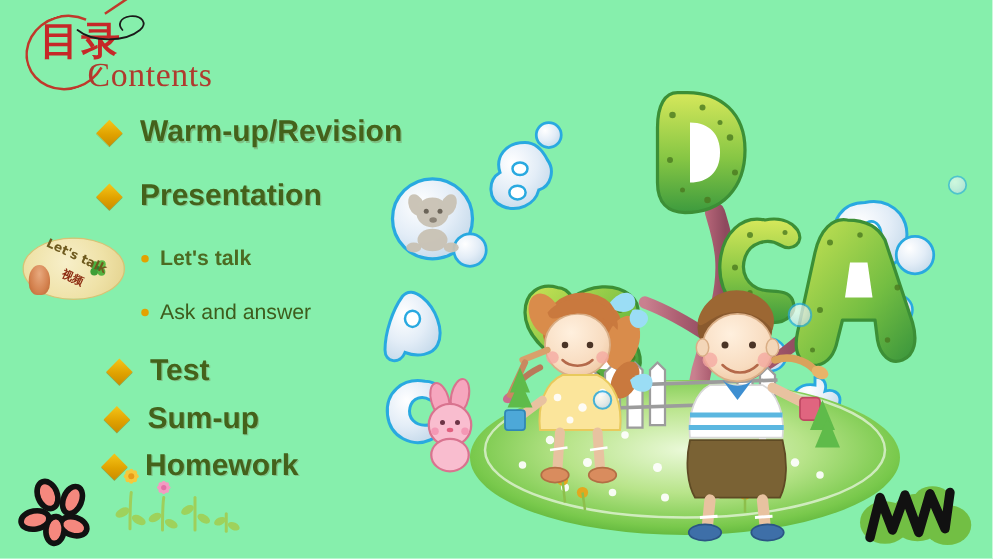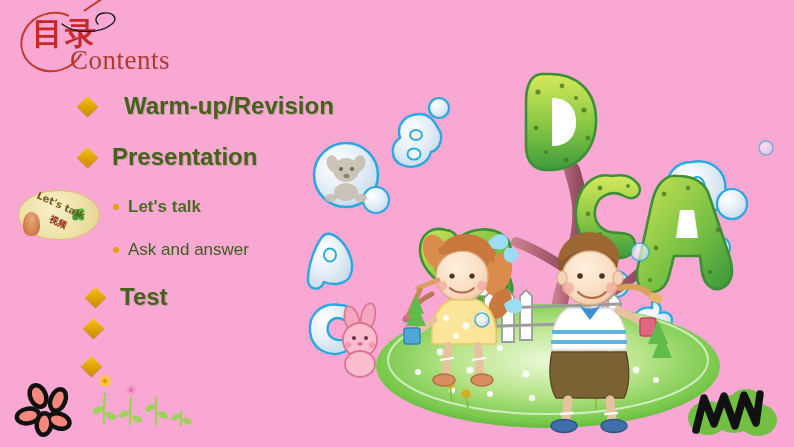--- a/index.html
+++ b/index.html
@@ -7,21 +7,21 @@
     padding: 0;
     background: #ffffff;
   }
   body {
     font-family: "Liberation Sans", sans-serif;
   }
   #slide {
     position: relative;
     width: 794px;
     height: 447px;
-    background: #f9a8d4;
+    background: #86efac;
     overflow: hidden;
   }
 
   
   #title-block {
     position: absolute;
     left: 12px;
     top: 4px;
     width: 190px;
     height: 70px;
@@ -225,21 +225,21 @@
 
   <div id="title-block">
     <div id="title-arc"></div>
     <div id="title-slash"></div>
     <div id="title-cn">目录</div>
     <div id="title-en">Contents</div>
   </div>
 
   <div id="menu">
 
-    <div class="menu-row" style="left:0px; top:7px;gap:12px;">
+    <div class="menu-row" style="left:0px; top:7px;">
       <span class="diamond"></span>
       <span class="menu-label">Warm-up/Revision</span>
     </div>
 
     <div class="menu-row" style="left:0px; top:58px;align-items:center;">
       <span class="diamond"></span>
       <span class="menu-label">Presentation</span>
     </div>
 
     <div class="sub-row" style="left:33px; top:112px;">
@@ -252,24 +252,26 @@
       <span class="sub-label plain">Ask and answer</span>
     </div>
 
     <div class="menu-row" style="left:8px; top:198px;">
       <span class="diamond"></span>
       <span class="menu-label">Test</span>
     </div>
 
     <div class="menu-row" style="left:6px; top:236px;">
       <span class="diamond"></span>
+      <span class="menu-label">Sum-up</span>
     </div>
 
     <div class="menu-row" style="left:4px; top:274px;">
       <span class="diamond"></span>
+      <span class="menu-label">Homework</span>
     </div>
   </div>
 
   <div id="badge">
     <div id="badge-ellipse"></div>
     <div id="badge-figure"></div>
     <svg id="badge-clover" viewBox="0 0 16 15">
       <circle cx="5" cy="5" r="3.1" fill="#4CAF3F"></circle>
       <circle cx="10.5" cy="4.3" r="3.1" fill="#5FBE46"></circle>
       <circle cx="4.4" cy="10.2" r="3.1" fill="#3E9E35"></circle>

